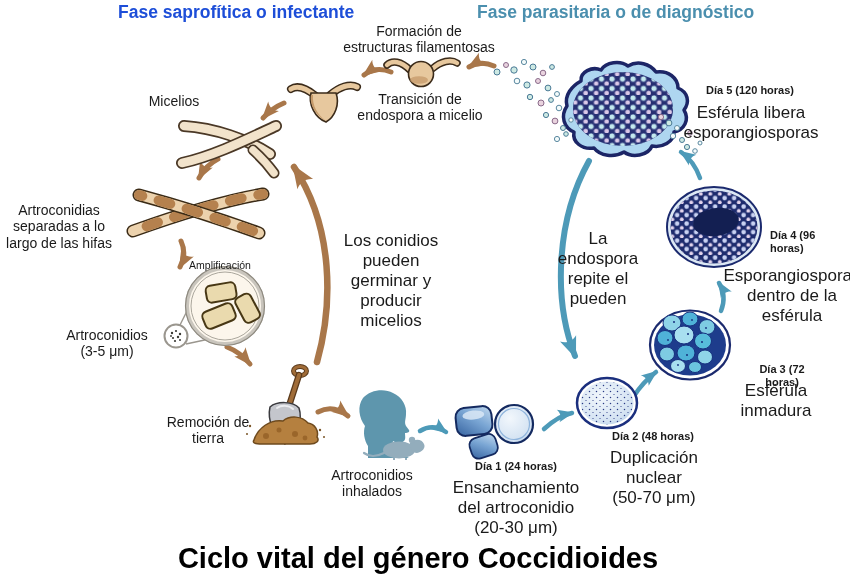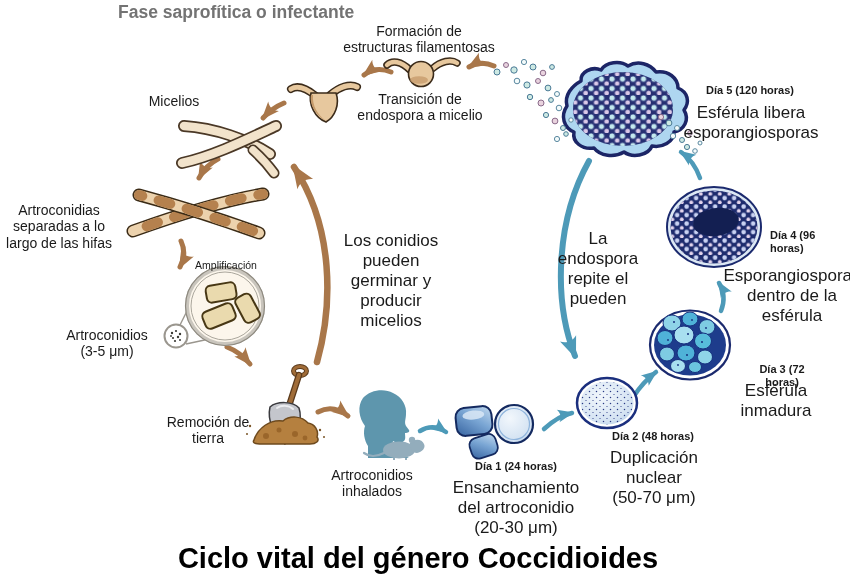--- a/index.html
+++ b/index.html
@@ -6,21 +6,21 @@
   #stage{position:relative;width:850px;height:583px;background:#ffffff;overflow:hidden;
          font-family:"Liberation Sans", sans-serif;color:#1a1a1a;}
   svg{position:absolute;left:0;top:0;}
   .lbl{position:absolute;white-space:pre-line;text-align:center;transform:translateX(-50%);
        font-size:17px;line-height:1.17;}
   .lbl.big{font-size:14px;}
   .lbl.small{font-size:10.5px;}
   .lbl.bold{font-weight:bold;font-size:11px;}
   .lbl.leftalign{transform:none;text-align:left;}
   .phase{position:absolute;font-weight:bold;font-size:17.5px;white-space:nowrap;}
-  .phase.sap{color:#737373;}
+  .phase.sap{color:#1d4ed8;}
   .phase.par{color:#4b8fae;}
   #maintitle{position:absolute;left:418px;top:542px;transform:translateX(-50%);
              font-size:29px;font-weight:bold;white-space:nowrap;color:#000;}
   #maintitle .it{}
 </style>
 </head>
 <body>
 
 <div id="stage">
 
@@ -256,30 +256,31 @@
           <circle cx="571" cy="120" r="2.2"></circle>
       <circle cx="677" cy="128" r="2.5"></circle>
           <circle cx="673" cy="136" r="2.7"></circle>
           <circle cx="695" cy="151" r="2.3"></circle>
       <circle cx="700" cy="143" r="2"></circle>
     </g>
   </g>
 </svg>
 
 <div class="phase sap" style="left:118px;top:2px;">Fase saprofítica o infectante</div>
+<div class="phase par" style="left:477px;top:2px;">Fase parasitaria o de diagnóstico</div>
 
 <div class="lbl big" style="left:420px;top:91px;">Transición de
 endospora a micelio</div>
 <div class="lbl big" style="left:419px;top:23px;">Formación de
 estructuras filamentosas</div>
 <div class="lbl big" style="left:174px;top:93px;">Micelios</div>
 <div class="lbl big" style="left:59px;top:202px;">Artroconidias
 separadas a lo
 largo de las hifas</div>
-<div class="lbl small" style="left:226px;top:259px;">Amplificación</div>
+<div class="lbl small" style="left:220px;top:259px;">Amplificación</div>
 <div class="lbl big" style="left:107px;top:327px;">Artroconidios
 (3-5 μm)</div>
 <div class="lbl big" style="left:208px;top:414px;">Remoción de
 tierra</div>
 <div class="lbl big" style="left:372px;top:467px;">Artroconidios
 inhalados</div>
 <div class="lbl" style="left:391px;top:231px;">Los conidios
 pueden
 germinar y
 producir

